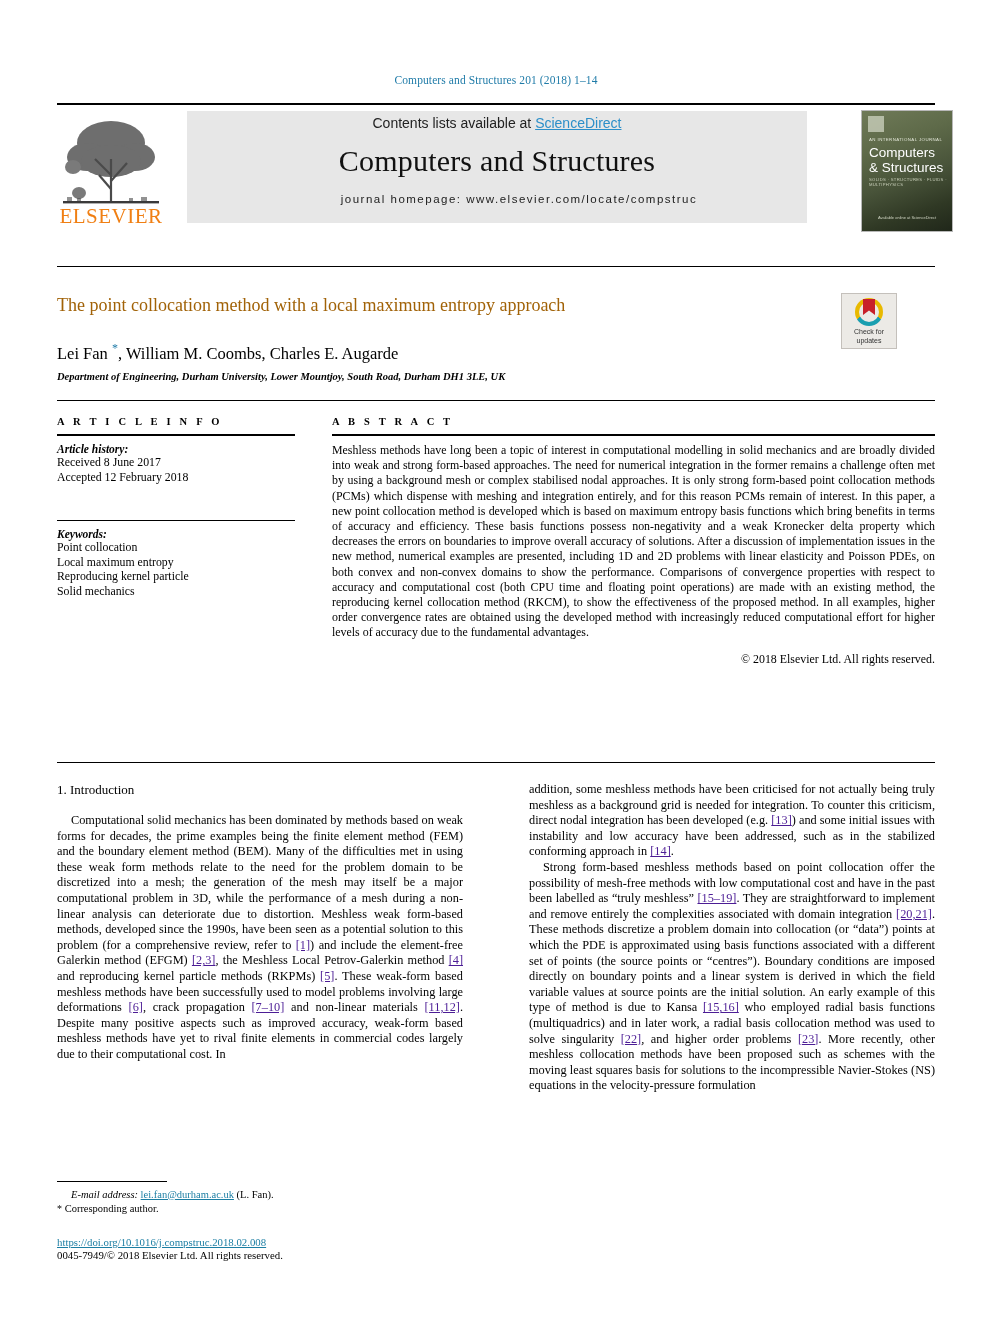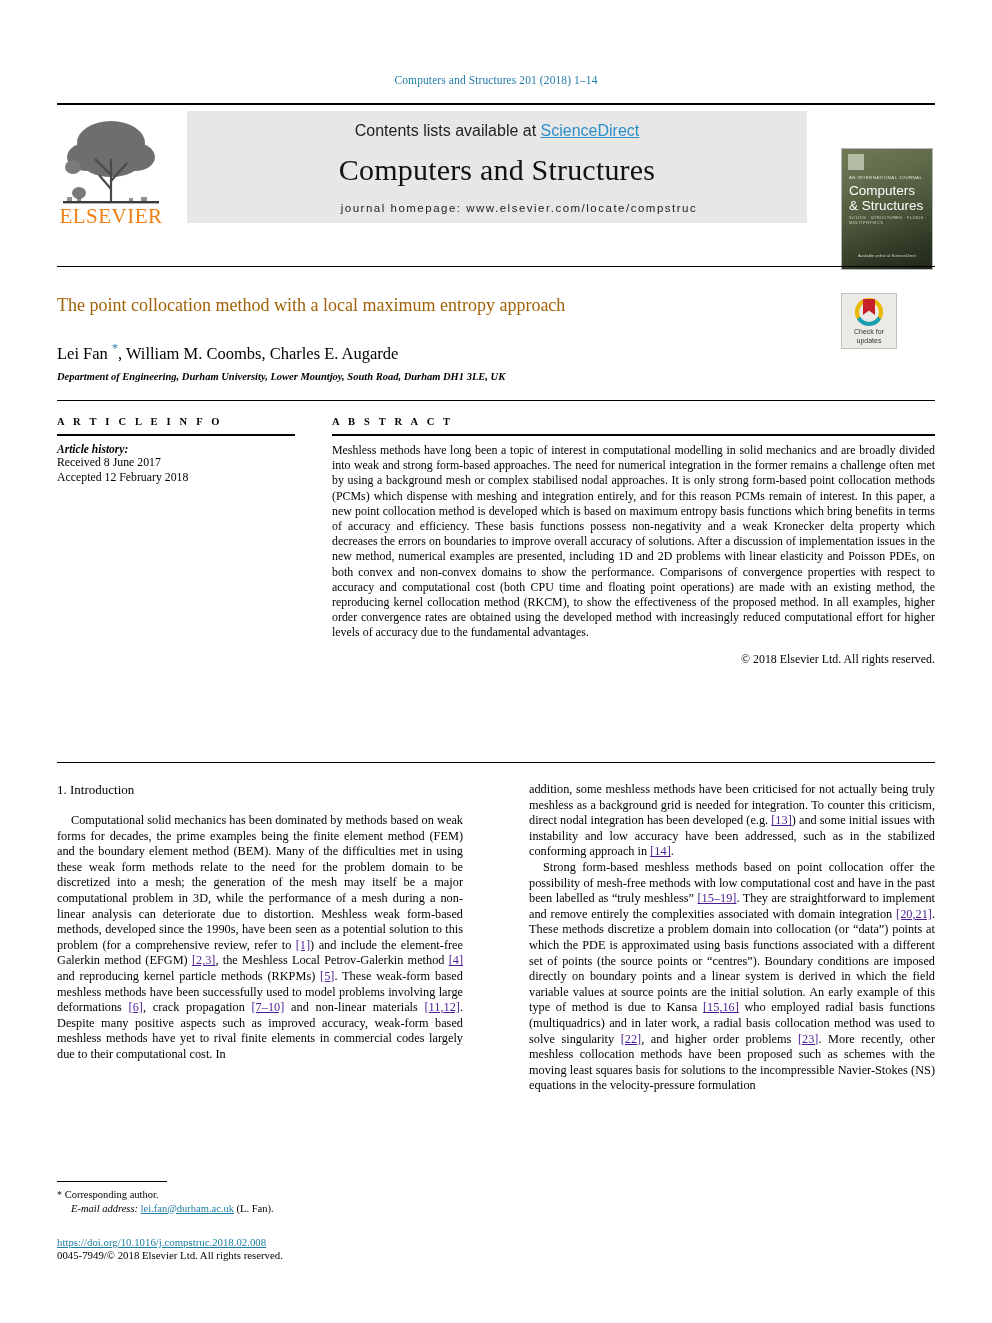--- a/index.html
+++ b/index.html
@@ -48,22 +48,22 @@
     width: 108px; height: 120px;
   }
   .journal-band {
     position: absolute;
     left: 130px; top: 6px;
     width: 620px; height: 112px;
     background: #e7e7e7;
     text-align: center;
   }
   .contents-line {
-    margin-top: 11px;
-    font-size: 16px;
+    margin-top: 4px;
+    font-size: 14px;
     font-family: "Liberation Sans", sans-serif;
     color: #222;
   }
   .sd-link { color: #2c8fc9; }
   .journal-title {
     margin-top: 13px;
     font-size: 30px;
     font-family: "Liberation Serif", serif;
     color: #111;
     letter-spacing: 0.2px;
@@ -71,26 +71,25 @@
   .homepage-line {
     margin-top: 15px;
     font-size: 11.5px;
     font-family: "Liberation Sans", sans-serif;
     letter-spacing: 1.5px;
     color: #222;
     margin-left: 44px;
   }
   .cover-thumb {
     position: absolute;
-    left: 784px; top: 5px;
+    left: 804px; top: 5px;
     width: 90px; height: 120px;
     background: linear-gradient(160deg,#6f7a58 0%,#5e6a49 28%,#49543a 55%,#2f3824 80%,#20271a 100%);
     border: 1px solid #b8b8b8;
     overflow: hidden;
-    margin-top: 38px;
   }
   .cover-els {
     position: absolute; left: 6px; top: 5px;
     width: 16px; height: 16px;
     background: #cfd4c2;
     opacity: .75;
   }
   .cover-issn {
     position: absolute; left: 7px; top: 26px;
     font-size: 4.4px; color: #dfe3d4;
@@ -340,20 +339,28 @@
   </div>
 
   <div class="info-rule"></div>
 
   <div class="col-info">
     <div class="sec-head">A R T I C L E   I N F O</div>
     <div class="hr-thick"></div>
     <div class="info-sub">Article history:</div>
     <div class="info-line">Received 8 June 2017</div>
     <div class="info-line">Accepted 12 February 2018</div>
+    <div class="kw-block">
+      <div class="hr-thin"></div>
+      <div class="info-sub">Keywords:</div>
+      <div class="info-line">Point collocation</div>
+      <div class="info-line">Local maximum entropy</div>
+      <div class="info-line">Reproducing kernel particle</div>
+      <div class="info-line">Solid mechanics</div>
+    </div>
   </div>
 
   <div class="col-abs">
     <div class="sec-head">A B S T R A C T</div>
     <div class="hr-thick"></div>
     <div class="abs-body">Meshless methods have long been a topic of interest in computational modelling in solid mechanics and are broadly divided into weak and strong form-based approaches. The need for numerical integration in the former remains a challenge often met by using a background mesh or complex stabilised nodal approaches. It is only strong form-based point collocation methods (PCMs) which dispense with meshing and integration entirely, and for this reason PCMs remain of interest. In this paper, a new point collocation method is developed which is based on maximum entropy basis functions which bring benefits in terms of accuracy and efficiency. These basis functions possess non-negativity and a weak Kronecker delta property which decreases the errors on boundaries to improve overall accuracy of solutions. After a discussion of implementation issues in the new method, numerical examples are presented, including 1D and 2D problems with linear elasticity and Poisson PDEs, on both convex and non-convex domains to show the performance. Comparisons of convergence properties with respect to accuracy and computational cost (both CPU time and floating point operations) are made with an existing method, the reproducing kernel collocation method (RKCM), to show the effectiveness of the proposed method. In all examples, higher order convergence rates are obtained using the developed method with increasingly reduced computational effort for higher levels of accuracy due to the fundamental advantages.</div>
     <div class="copyright">© 2018 Elsevier Ltd. All rights reserved.</div>
   </div>
 
   <div class="body-rule"></div>
@@ -363,27 +370,27 @@
     <p class="para"><span>Computational solid mechanics has been dominated by methods based on weak forms for decades, the prime examples being the finite element method (FEM) and the boundary element method (BEM). Many of the difficulties met in using these weak form methods relate to the need for the problem domain to be discretized into a mesh; the generation of the mesh may itself be a major computational problem in 3D, while the performance of a mesh during a non-linear analysis can deteriorate due to distortion. Meshless weak form-based methods, developed since the 1990s, have been seen as a potential solution to this problem (for a comprehensive review, refer to </span><a class="cite" href="#">[1]</a><span>) and include the element-free Galerkin method (EFGM) </span><a class="cite" href="#">[2,3]</a><span>, the Meshless Local Petrov-Galerkin method </span><a class="cite" href="#">[4]</a><span> and reproducing kernel particle methods (RKPMs) </span><a class="cite" href="#">[5]</a><span>. These weak-form based meshless methods have been successfully used to model problems involving large deformations </span><a class="cite" href="#">[6]</a><span>, crack propagation </span><a class="cite" href="#">[7–10]</a><span> and non-linear materials </span><a class="cite" href="#">[11,12]</a><span>. Despite many positive aspects such as improved accuracy, weak-form based meshless methods have yet to rival finite elements in commercial codes largely due to their computational cost. In</span></p>
   </div>
 
   <div class="col-right">
     <p class="para" style="text-indent:0"><span>addition, some meshless methods have been criticised for not actually being truly meshless as a background grid is needed for integration. To counter this criticism, direct nodal integration has been developed (e.g. </span><a class="cite" href="#">[13]</a><span>) and some initial issues with instability and low accuracy have been addressed, such as in the stabilized conforming approach in </span><a class="cite" href="#">[14]</a><span>.</span></p>
     <p class="para"><span>Strong form-based meshless methods based on point collocation offer the possibility of mesh-free methods with low computational cost and have in the past been labelled as “truly meshless” </span><a class="cite" href="#">[15–19]</a><span>. They are straightforward to implement and remove entirely the complexities associated with domain integration </span><a class="cite" href="#">[20,21]</a><span>. These methods discretize a problem domain into collocation (or “data”) points at which the PDE is approximated using basis functions associated with a different set of points (the source points or “centres”). Boundary conditions are imposed directly on boundary points and a linear system is derived in which the field variable values at source points are the initial solution. An early example of this type of method is due to Kansa </span><a class="cite" href="#">[15,16]</a><span> who employed radial basis functions (multiquadrics) and in later work, a radial basis collocation method was used to solve singularity </span><a class="cite" href="#">[22]</a><span>, and higher order problems </span><a class="cite" href="#">[23]</a><span>. More recently, other meshless collocation methods have been proposed such as schemes with the moving least squares basis for solutions to the incompressible Navier-Stokes (NS) equations in the velocity-pressure formulation</span></p>
   </div>
 
   <div class="footnote">
     <div class="fn-rule"></div>
-    <div class="fn-line">
-      <span class="fn-star">*</span><span> Corresponding author.</span>
-    </div>
     <div class="fn-line" style="padding-left:14px">
       <span class="fn-em">E-mail address:</span>
       <a class="mail" href="#">lei.fan@durham.ac.uk</a><span> (L. Fan).</span>
     </div>
+    <div class="fn-line">
+      <span class="fn-star">*</span><span> Corresponding author.</span>
+    </div>
   </div>
 
   <div class="doi-foot">
     <a class="doi-link" href="#">https://doi.org/10.1016/j.compstruc.2018.02.008</a>
     <span class="issn-line">0045-7949/© 2018 Elsevier Ltd. All rights reserved.</span>
   </div>
 
 </div>
 
 </body></html>

